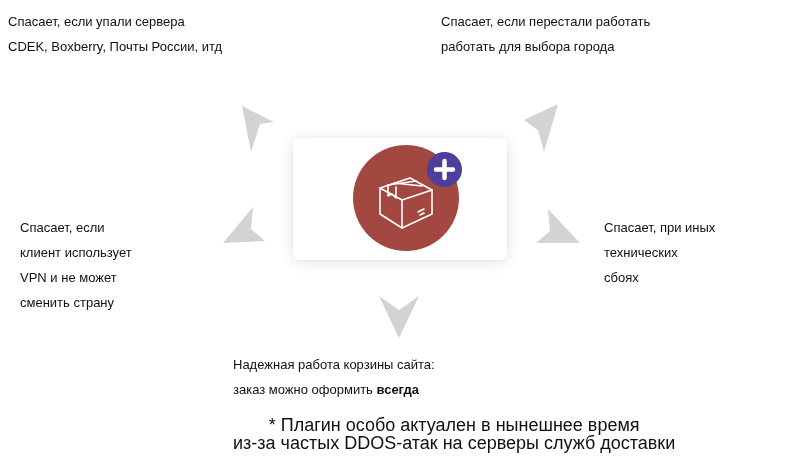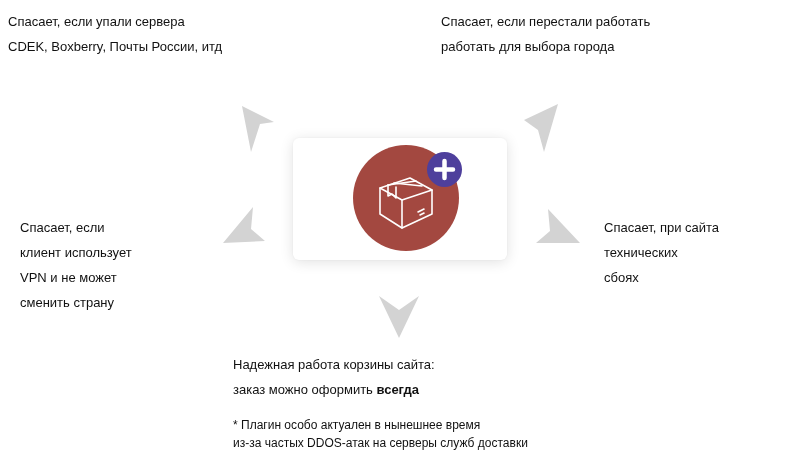--- a/index.html
+++ b/index.html
@@ -8,21 +8,21 @@
     background: #ffffff; color: #111111;
     font-family: "Liberation Sans", sans-serif;
   }
   .txt { position: absolute; font-size: 13px; line-height: 25px; color: #111; }
   .line { display: block; white-space: nowrap; }
   #tl { left: 8px; top: 9px; }
   #tr { left: 441px; top: 9px; }
   #ml { left: 20px; top: 215px; }
   #mr { left: 604px; top: 215px; }
   #bm { left: 233px; top: 352px; }
-  #note { position: absolute; left: 233px; top: 416px; font-size: 12px; line-height: 18px; color: #111; }
+  #note { position: absolute; left: 233px; top: 416px; font-size: 18px; line-height: 18px; color: #111; text-align: center; }
   .card {
     position: absolute; left: 293px; top: 138px; width: 214px; height: 122px;
     background: #fff; border-radius: 6px;
     box-shadow: 0 2px 14px rgba(0,0,0,0.12), 0 0 2px rgba(0,0,0,0.05);
   }
   .circle {
     position: absolute; left: 353px; top: 145px; width: 106px; height: 106px;
     border-radius: 50%; background: #a34840;
   }
   .plus {
@@ -46,21 +46,21 @@
 </div>
 
 <div id="ml" class="txt">
   <span class="line">Спасает, если</span>
   <span class="line">клиент использует</span>
   <span class="line">VPN и не может</span>
   <span class="line">сменить страну</span>
 </div>
 
 <div id="mr" class="txt">
-  <span class="line">Спасает, при сайта</span>
+  <span class="line">Спасает, при иных</span>
   <span class="line">технических</span>
   <span class="line">сбоях</span>
 </div>
 
 <div id="bm" class="txt">
   <span class="line">Надежная работа корзины сайта:</span>
   <span class="line"><span>заказ можно оформить </span><b>всегда</b></span>
 </div>
 
 <div id="note">

